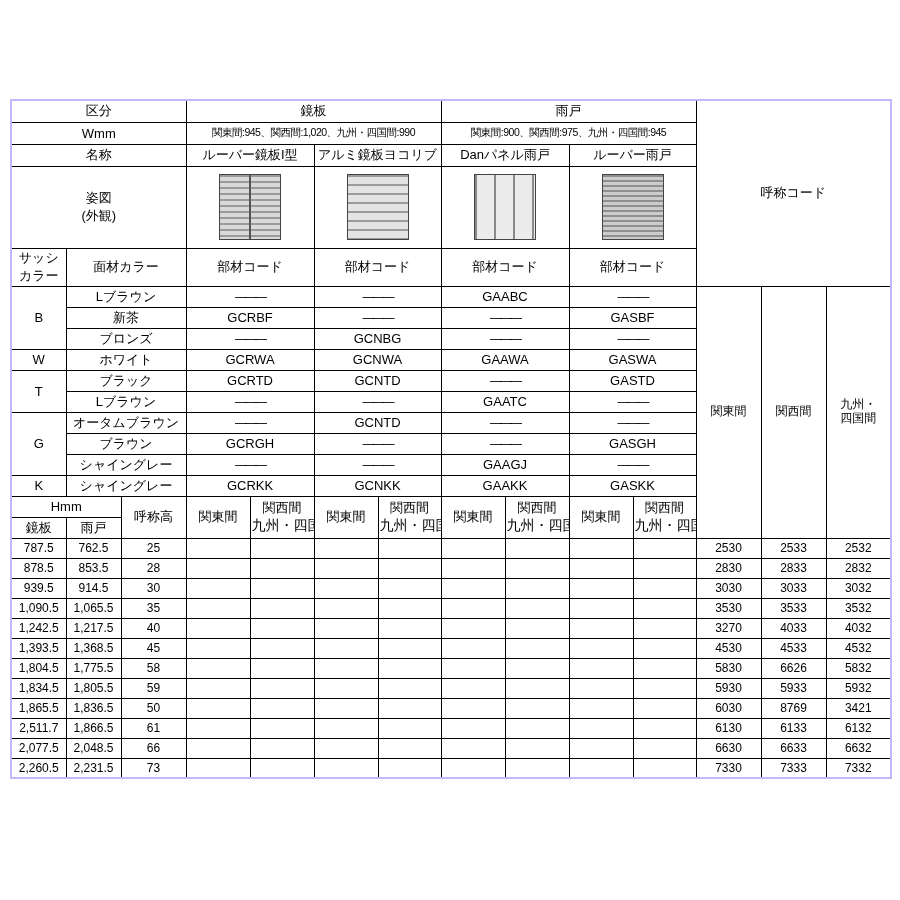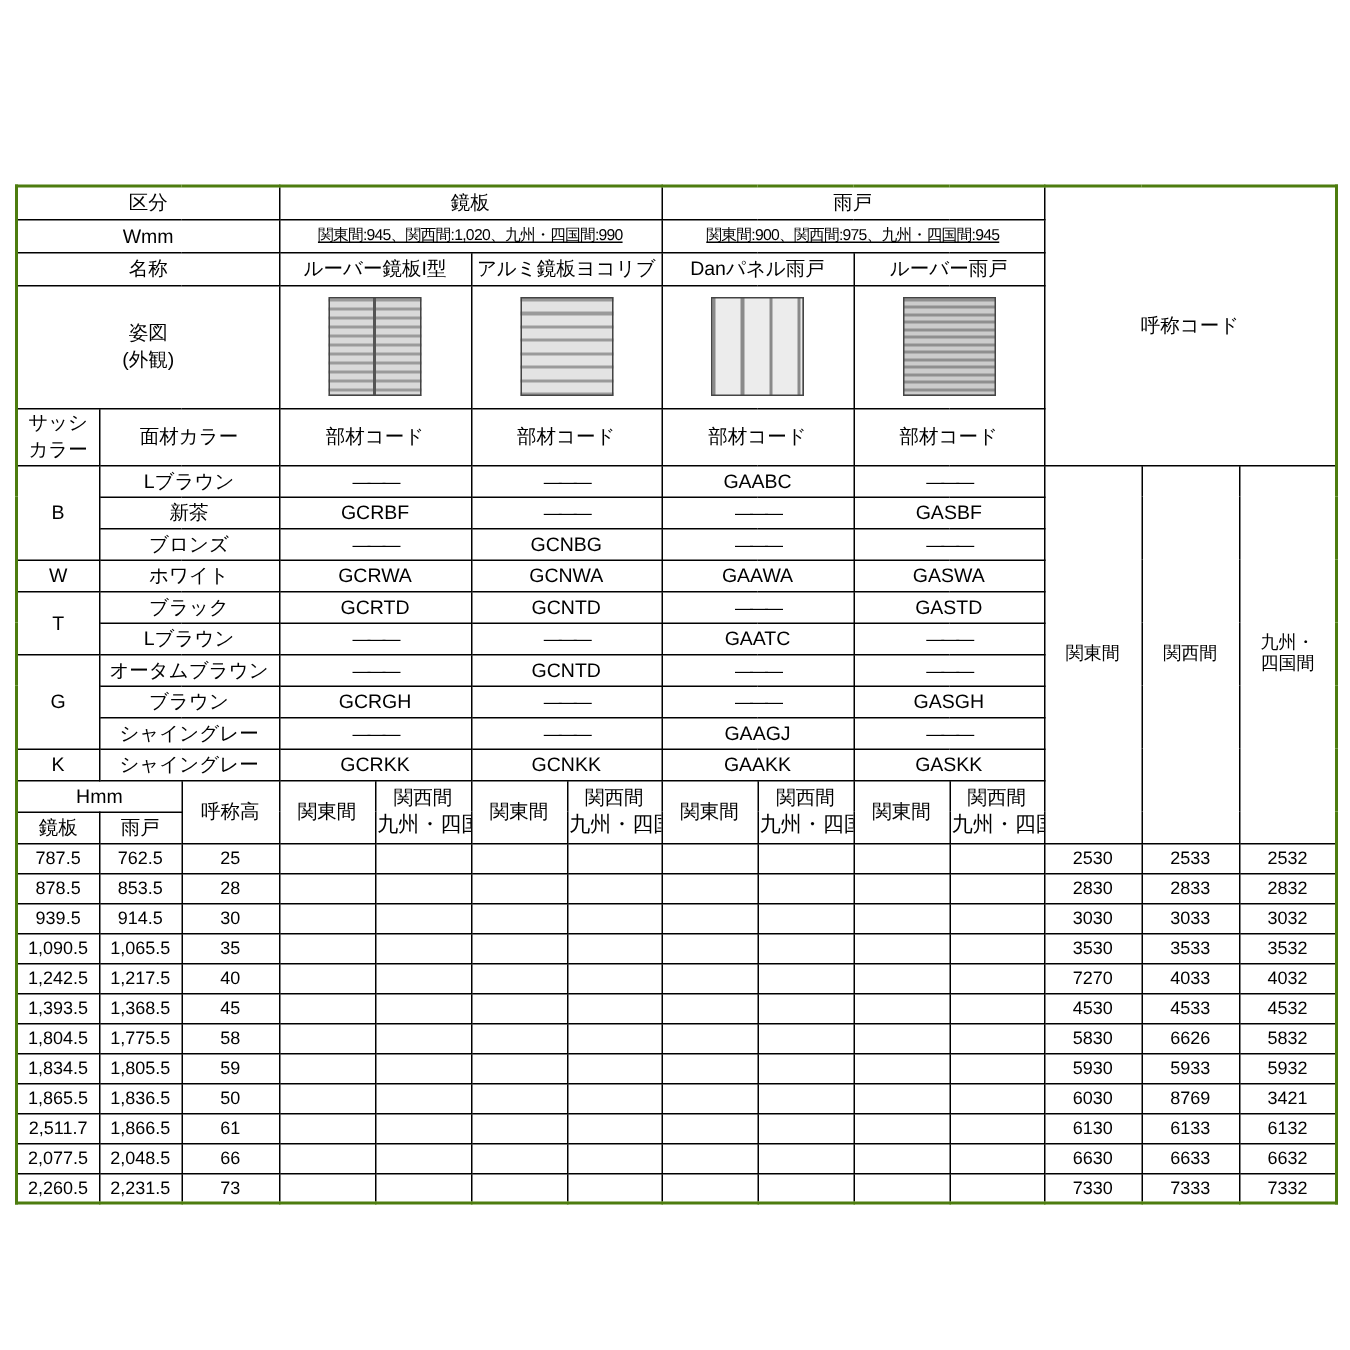--- a/index.html
+++ b/index.html
@@ -2,30 +2,30 @@
 <html><head>
 <meta charset="utf-8">
 <style>
   * { box-sizing: border-box; }
   html,body { margin:0; padding:0; }
   body {
     width:900px; height:900px; background:#ffffff; color:#000;
     font-family:"Liberation Sans", sans-serif; position:relative;
   }
   table.spec {
-    position:absolute; left:10px; top:123px; width:880px;
+    position:absolute; left:10px; top:99px; width:880px;
     border-collapse:collapse; table-layout:fixed;
-    border:2px solid #4d7c0f;
+    border:2px solid #c4b5fd;
   }
   td {
     border:1px solid #000; text-align:center; vertical-align:middle;
     font-size:13px; padding:0 1px; overflow:hidden; white-space:nowrap;
   }
   .h22{height:22px}.h82{height:82px}.h38{height:38px}.h21{height:21px}.h20{height:20px}
-  .wmm{font-size:10.5px; letter-spacing:-0.5px;text-decoration:underline;}
+  .wmm{font-size:10.5px; letter-spacing:-0.5px;}
   .tiny{font-size:14px;}
   .num{font-size:12px;}
   .code{font-size:13px;text-align:center;}
   .dash-cell{font-size:12px; letter-spacing:-2px; color:#000;}
   .regionhdr{font-size:12px; white-space:normal; line-height:1.15;}
   .panel{display:inline-block; width:62px; height:66px; border:1px solid #444; vertical-align:middle;}
   .louver-split{
     background:
       linear-gradient(90deg, rgba(0,0,0,0) 0 calc(50% - 1px), #555 calc(50% - 1px) calc(50% + 1px), rgba(0,0,0,0) calc(50% + 1px) 100%),
       repeating-linear-gradient(180deg, #9a9a9a 0 2px, #d9d9d9 2px 6px);
@@ -281,21 +281,21 @@
         <td class="num">1,217.5</td>
         <td class="num">40</td>
         <td></td>
         <td></td>
         <td></td>
         <td></td>
         <td></td>
         <td></td>
         <td></td>
         <td></td>
-        <td class="num">7270</td>
+        <td class="num">3270</td>
         <td class="num">4033</td>
         <td class="num">4032</td>
       </tr>
       <tr class="h20">
         <td class="num">1,393.5</td>
         <td class="num">1,368.5</td>
         <td class="num">45</td>
         <td></td>
         <td></td>
         <td></td>

